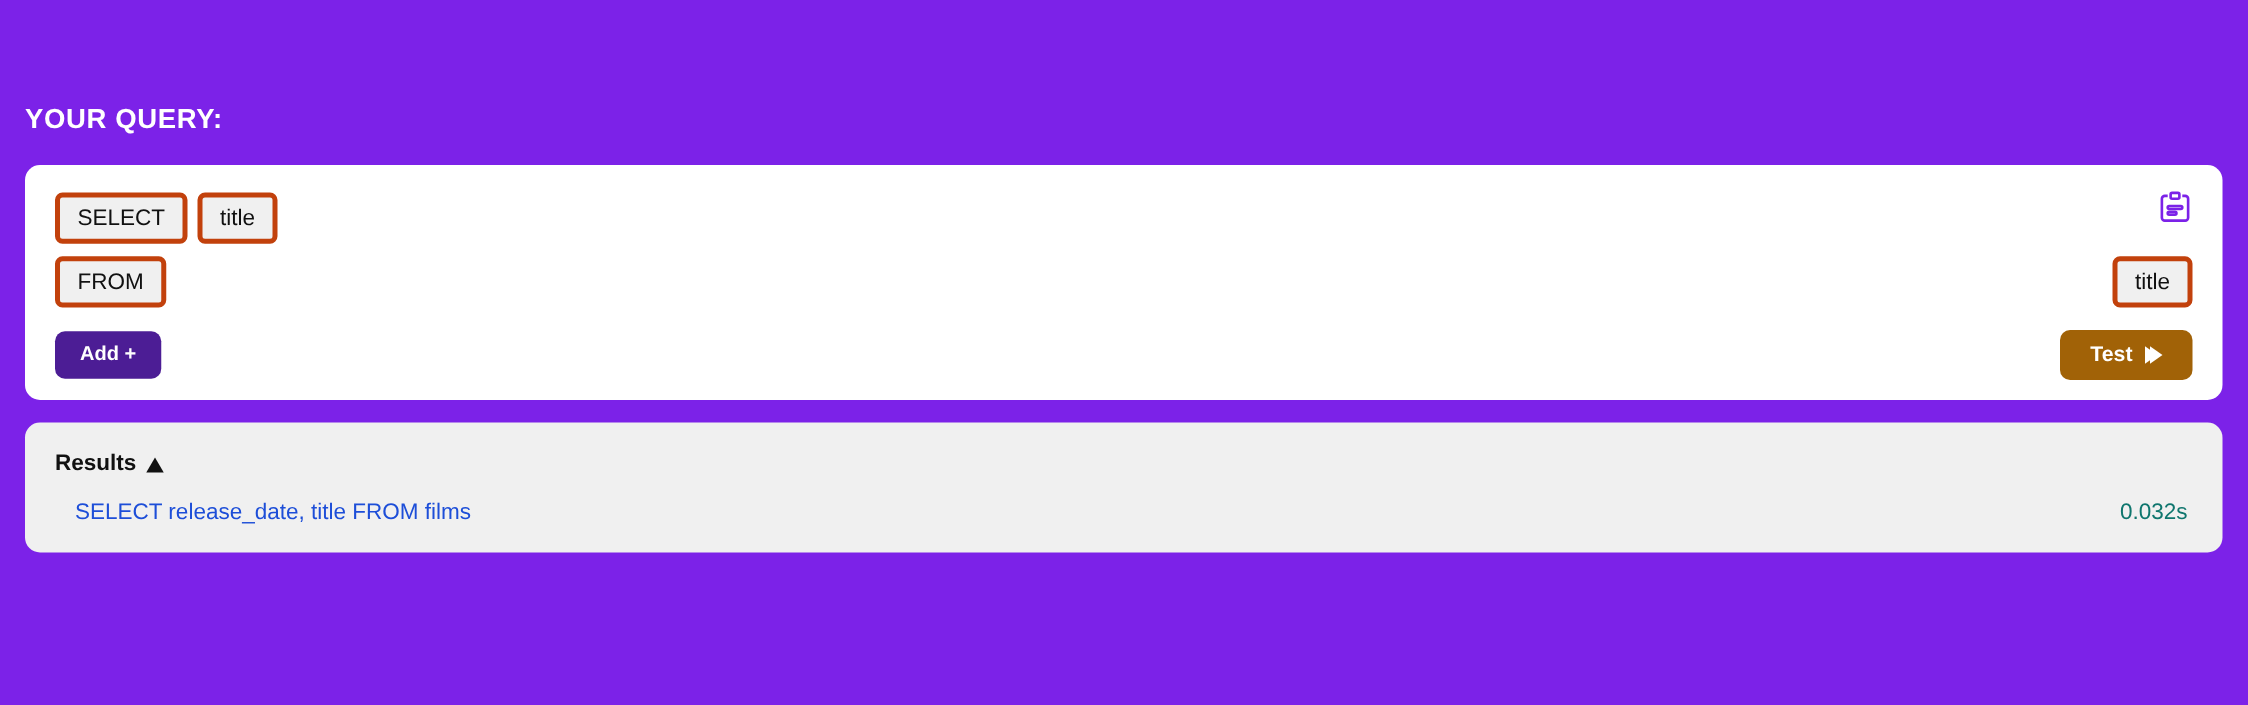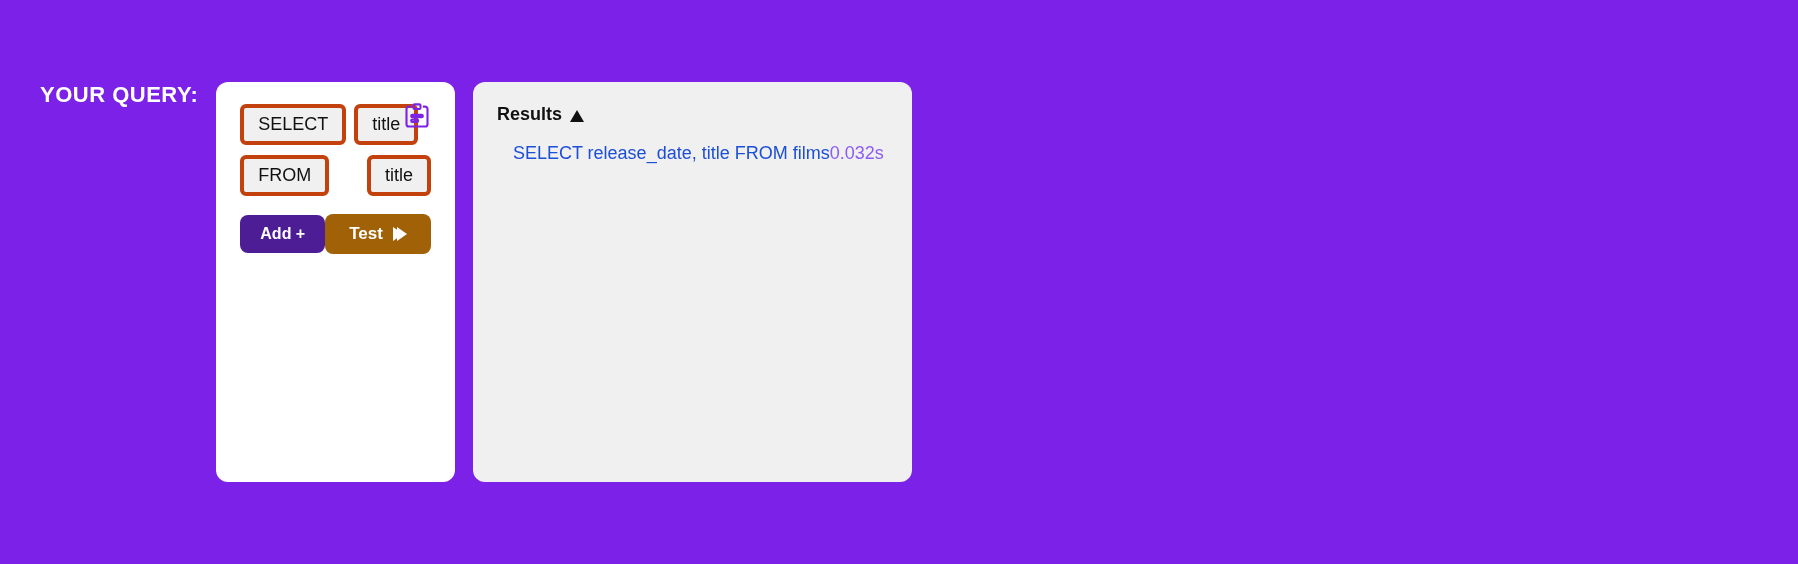--- a/index.html
+++ b/index.html
@@ -15,23 +15,23 @@
       display: flex;
       align-items: center;
       justify-content: center;
       font-family: -apple-system, BlinkMacSystemFont, 'Segoe UI', Arial, sans-serif;
     }
 
     .outer-container {
       background: #7c22e8;
       width: 1798px;
       height: 460px;
-      padding: 30px 40px;
-      display: flex;
-      flex-direction: row;
+      padding: 30px 20px;
+      display: flex;
+      flex-direction: column;
       gap: 18px;
     }
 
     .section-title {
       color: #ffffff;
       font-size: 22px;
       font-weight: 700;
       letter-spacing: 0.5px;
       margin-bottom: 6px;
     }
@@ -177,21 +177,21 @@
 
     .results-query-text {
       font-size: 18px;
       color: #1d4ed8;
       font-weight: 400;
       margin-left: 12px;
     }
 
     .results-time {
       font-size: 18px;
-      color: #8b5cf6;
+      color: #0f766e;
       font-weight: 400;
     }
   </style>
 </head>
 <body>
 
 <div class="outer-container">
   <div class="section-title">YOUR QUERY:</div>
 
   <div class="query-panel">

